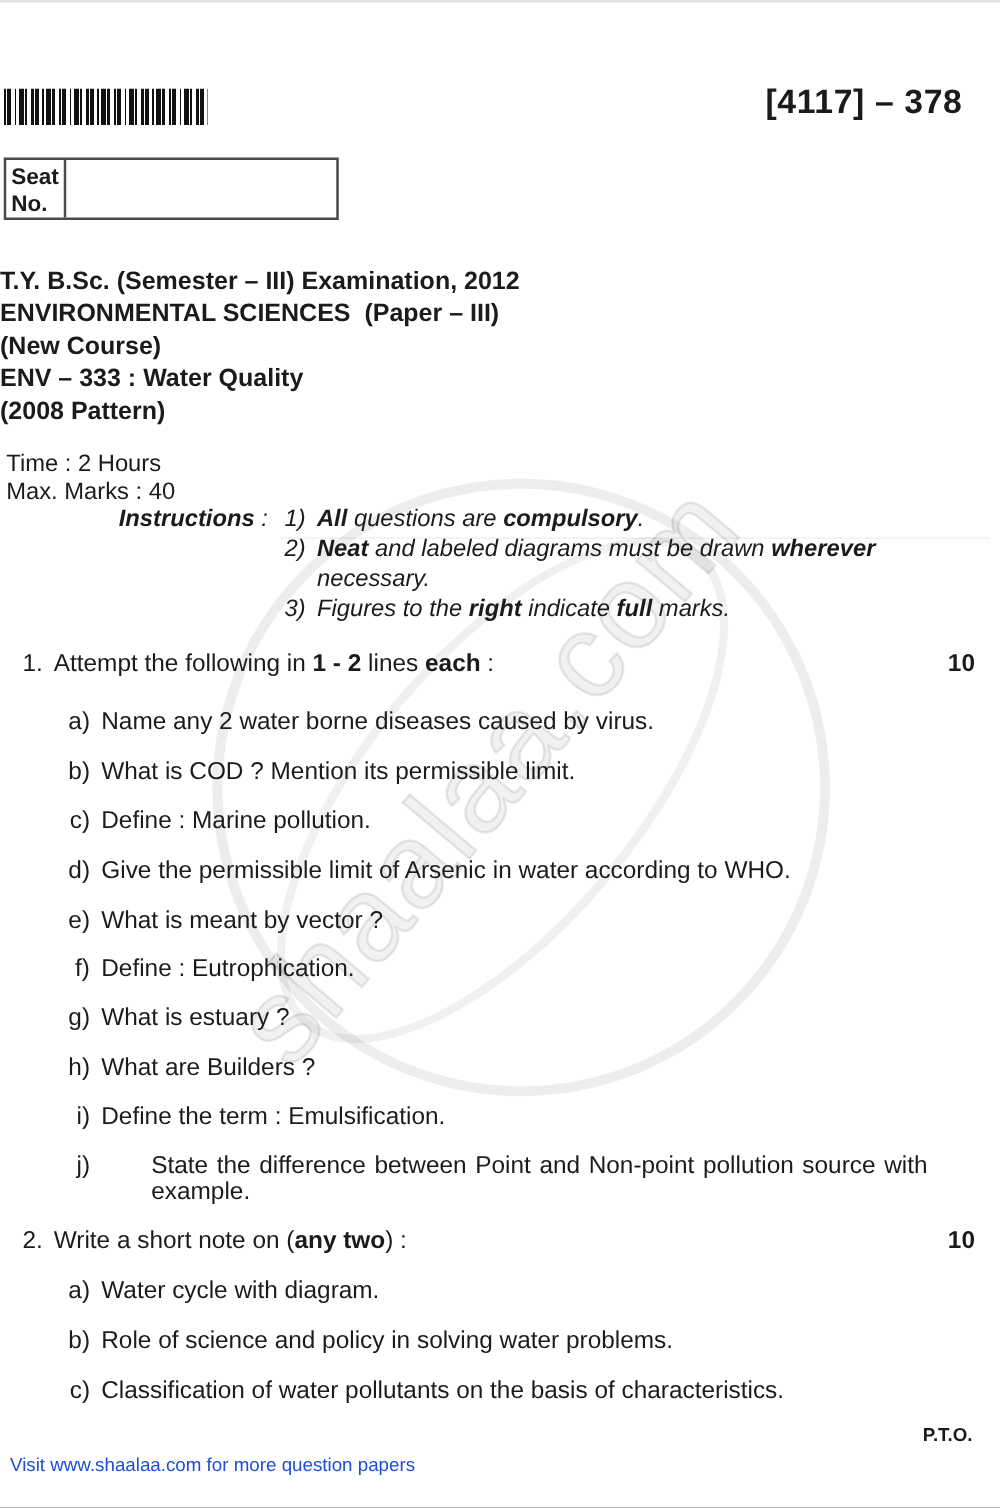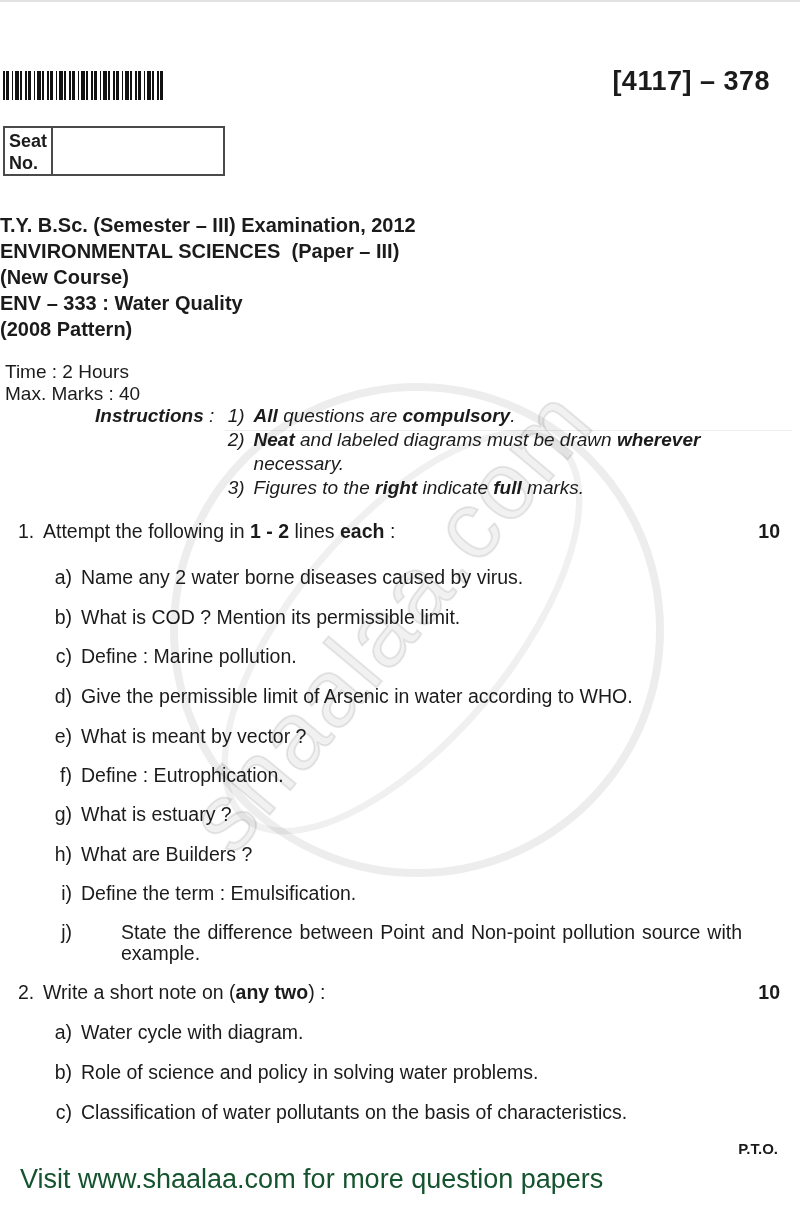--- a/index.html
+++ b/index.html
@@ -29,21 +29,21 @@
   .barcode{
     position:absolute;left:3px;top:71px;width:163px;height:29px;
     background:repeating-linear-gradient(90deg,
       #111 0 2px, #fff 2px 3px, #111 3px 6px, #fff 6px 9px,
       #111 9px 10px, #fff 10px 12px, #111 12px 16px, #fff 16px 17px,
       #111 17px 19px, #fff 19px 22px);
   }
   .doc-number{position:absolute;top:66px;right:30px;font-size:27px;font-weight:bold;letter-spacing:0.5px;}
 
   .seat-box{
-    position:absolute;left:3px;top:126px;width:222px;height:50px;
+    position:absolute;left:3px;top:126px;width:268px;height:50px;
     border:2px solid #4a4a4a;display:flex;box-sizing:border-box;align-items:center;
   }
   .seat-label{
     width:48px;border-right:2px solid #4a4a4a;box-sizing:border-box;
     font-weight:bold;font-size:18px;line-height:22px;padding:2px 0 0 4px;
   }
   .seat-entry{flex:1;}
 
   .title-block{position:absolute;top:212px;left:0;width:100%;text-align:left;
     font-weight:bold;font-size:20px;line-height:26px;}
@@ -65,21 +65,21 @@
   .q-num{width:25px;flex:none;}
   .q-text{flex:none;}
   .q-marks{margin-left:auto;font-weight:bold;}
 
   .sub-row{position:absolute;left:48px;right:58px;display:flex;font-size:19.5px;line-height:21px;}
   .sub-letter{width:24px;text-align:right;flex:none;margin-right:9px;}
   .sub-text{flex:1;}
   .justify .sub-text{text-align:justify;margin-left:40px;}
 
   .pto{position:absolute;top:1140px;right:22px;font-size:15px;font-weight:bold;}
-  .visit{position:absolute;top:1164px;left:20px;font-size:27px;color:#14532d;}
+  .visit{position:absolute;top:1164px;left:8px;font-size:15px;color:#1d4ed8;}
 </style>
 </head>
 <body>
 
 <div class="page">
 
   <div class="scan-edge"></div>
 
   <div class="wm wm-ring"></div>
   <div class="wm wm-orbit"></div>

